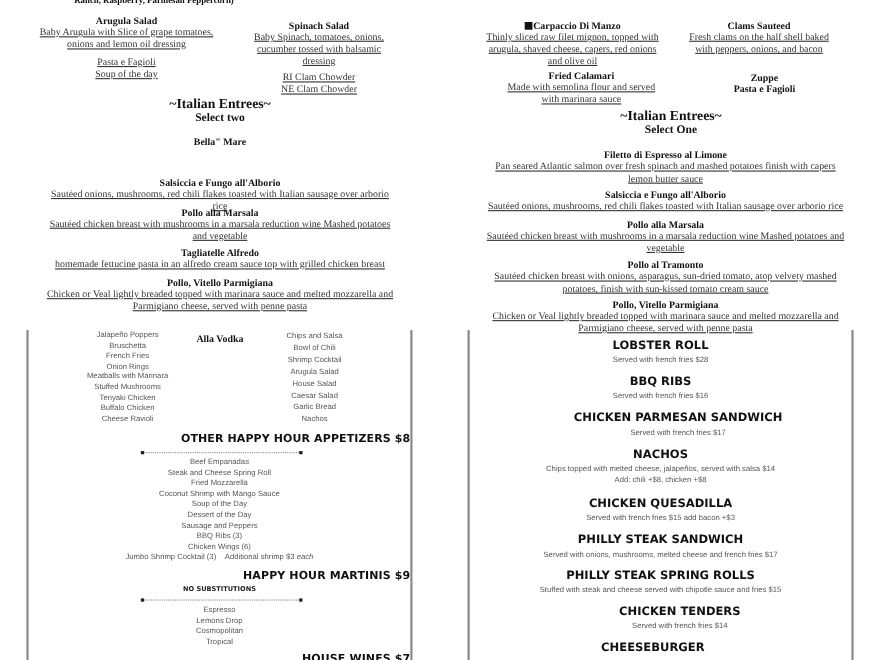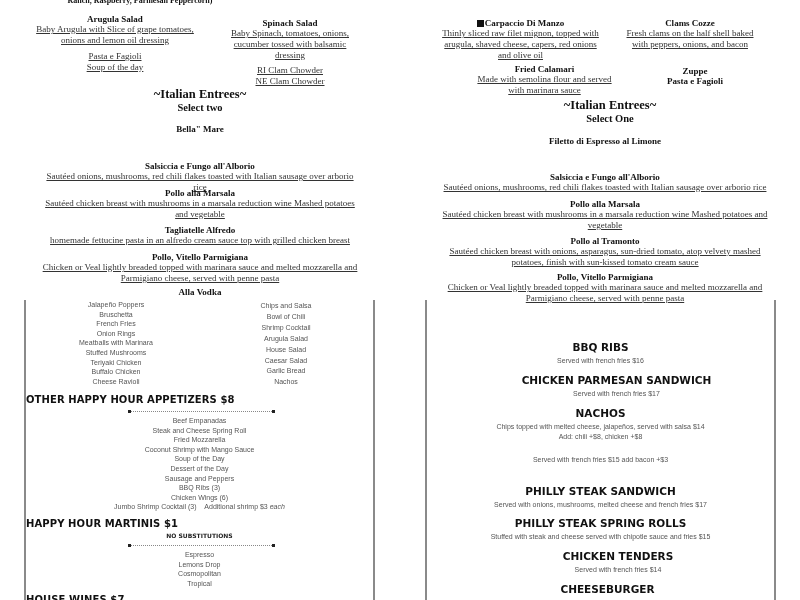--- a/index.html
+++ b/index.html
@@ -10,21 +10,21 @@
   }
   .abs { position:absolute; }
   .c { text-align:center; }
   .serif-title { font-family:"Liberation Serif", serif; font-weight:bold; font-size:9px; color:#111; }
   .serif-desc { font-family:"Liberation Serif", serif; font-size:9px; color:#333; line-height:11px;text-decoration:underline; }
   .sect-title { font-family:"Liberation Serif", serif; font-weight:bold; font-size:12.5px; color:#111; line-height:14px; }
   .sect-sub { font-family:"Liberation Serif", serif; font-weight:bold; font-size:10.5px; color:#111; line-height:13px; }
 
   .panel { position:absolute; top:300px; height:310px; border-left:2px solid #8a8a8a; border-right:2px solid #8a8a8a; }
   .sans-item { font-family:"Liberation Sans", sans-serif; font-size:7px; color:#555; line-height:9.6px; text-align:center; }
-  .sans-head { font-family:"DejaVu Sans", sans-serif; font-weight:bold; font-size:10px; color:#111; text-align:left; letter-spacing:0.1px; }
+  .sans-head { font-family:"DejaVu Sans", sans-serif; font-weight:bold; font-size:10px; color:#111; text-align:right; letter-spacing:0.1px; }
   .sans-note { font-family:"DejaVu Sans", sans-serif; font-weight:bold; font-size:6px; color:#222; text-align:center; }
   .divider { position:absolute; height:1px; border-top:1px dotted #888; }
   .divider::before, .divider::after { content:""; position:absolute; top:-2px; width:3px; height:3px; background:#222; }
   .divider::before { left:-1px; } .divider::after { right:-1px; }
   .r-head { font-family:"DejaVu Sans", sans-serif; font-weight:bold; font-size:10.5px; color:#111; text-align:center; }
   .r-desc { font-family:"Liberation Sans", sans-serif; font-size:7px; color:#555; text-align:center; }
   .square-icon { display:inline-block; width:7px; height:7px; background:#111; margin-right:1px; vertical-align:-0.5px; }
 </style>
 </head>
 <body>
@@ -66,48 +66,49 @@
   <div class="serif-desc">Sautéed chicken breast with mushrooms in a marsala reduction wine Mashed potatoes and vegetable</div>
 </div>
 <div class="abs c" style="left:40px; top:225px; width:320px;">
   <div class="serif-title">Tagliatelle Alfredo</div>
   <div class="serif-desc">homemade fettucine pasta in an alfredo cream sauce top with grilled chicken breast</div>
 </div>
 <div class="abs c" style="left:40px; top:252px; width:320px;">
   <div class="serif-title">Pollo, Vitello Parmigiana</div>
   <div class="serif-desc">Chicken or Veal lightly breaded topped with marinara sauce and melted mozzarella and Parmigiano cheese, served with penne pasta</div>
 </div>
-<div class="abs c" style="left:40px; top:287px; width:320px;">
+<div class="abs c" style="left:40px; top:303px; width:320px;">
   <div class="serif-title">Alla Vodka</div>
 </div>
 
 <div class="abs c" style="left:438px; top:18px; width:165px;">
   <div class="serif-title"><span class="square-icon"></span><span>Carpaccio Di Manzo</span></div>
   <div class="serif-desc">Thinly sliced raw filet mignon, topped with arugula, shaved cheese, capers, red onions and olive oil</div>
 </div>
 <div class="abs c" style="left:625px; top:18px; width:130px;">
-  <div class="serif-title">Clams Cozze</div>
+  <div class="serif-title">Clams Sauteed</div>
   <div class="serif-desc">Fresh clams on the half shell baked with peppers, onions, and bacon</div>
 </div>
-<div class="abs c" style="left:472px; top:64px; width:145px;">
+<div class="abs c" style="left:456px; top:64px; width:145px;">
   <div class="serif-title">Fried Calamari</div>
   <div class="serif-desc">Made with semolina flour and served with marinara sauce</div>
 </div>
 <div class="abs c" style="left:650px; top:66px; width:90px;">
   <div class="serif-title">Zuppe</div>
   <div class="serif-title">Pasta e Fagioli</div>
 </div>
 
 <div class="abs c" style="left:510px; top:98px; width:200px;">
   <div class="sect-title">~Italian Entrees~</div>
   <div class="sect-sub">Select One</div>
 </div>
 
 <div class="abs c" style="left:440px; top:136px; width:330px;">
   <div class="serif-title">Filetto di Espresso al Limone</div>
+  <div class="serif-desc">Pan seared Atlantic salmon over fresh spinach and mashed potatoes finish with capers lemon butter sauce</div>
 </div>
 <div class="abs c" style="left:440px; top:172px; width:330px;">
   <div class="serif-title">Salsiccia e Fungo all'Alborio</div>
   <div class="serif-desc">Sautéed onions, mushrooms, red chili flakes toasted with Italian sausage over arborio rice</div>
 </div>
 <div class="abs c" style="left:440px; top:199px; width:330px;">
   <div class="serif-title">Pollo alla Marsala</div>
   <div class="serif-desc">Sautéed chicken breast with mushrooms in a marsala reduction wine Mashed potatoes and vegetable</div>
 </div>
 <div class="abs c" style="left:440px; top:236px; width:330px;">
@@ -152,57 +153,62 @@
     <div>Soup of the Day</div>
     <div>Dessert of the Day</div>
     <div>Sausage and Peppers</div>
     <div>BBQ Ribs (3)</div>
     <div>Chicken Wings (6)</div>
     <div>
       <span>Jumbo Shrimp Cocktail (3)</span>&nbsp;&nbsp;&nbsp;&nbsp;<span>Additional shrimp $3</span> <i>each</i>
     </div>
   </div>
 
-  <div class="abs sans-head" style="left:0; top:218px; width:347px;">HAPPY HOUR MARTINIS $1</div>
+  <div class="abs sans-head" style="left:0; top:218px; width:347px;">HAPPY HOUR MARTINIS $9</div>
   <div class="abs sans-note" style="left:0; top:232px; width:347px;">NO SUBSTITUTIONS</div>
   <div class="divider" style="left:103px; top:245px; width:145px;"></div>
   <div class="abs sans-item" style="left:0; top:250px; width:347px;">
     <div>Espresso</div>
     <div>Lemons Drop</div>
     <div>Cosmopolitan</div>
     <div>Tropical</div>
   </div>
   <div class="abs sans-head" style="left:0; top:294px; width:347px;">HOUSE WINES $7</div>
 </div>
 
 <div class="panel" style="left:425px; width:347px;">
+  <div class="abs" style="left:0; top:8px; width:347px;">
+    <div class="r-head">LOBSTER ROLL</div>
+    <div class="r-desc" style="margin-top:4px;">Served with french fries $28</div>
+  </div>
   <div class="abs" style="left:0; top:41px; width:347px;">
     <div class="r-head">BBQ RIBS</div>
     <div class="r-desc" style="margin-top:4px;">Served with french fries $16</div>
   </div>
   <div class="abs" style="left:0; top:74px; width:379px;">
     <div class="r-head">CHICKEN PARMESAN SANDWICH</div>
     <div class="r-desc" style="margin-top:4px;">Served with french fries $17</div>
   </div>
   <div class="abs" style="left:0; top:107px; width:347px;">
     <div class="r-head">NACHOS</div>
     <div class="r-desc" style="margin-top:4px;">Chips topped with melted cheese, jalapeños, served with salsa $14</div>
     <div class="r-desc" style="margin-top:3px;">Add: chili +$8, chicken +$8</div>
   </div>
   <div class="abs" style="left:0; top:152px; width:347px;">
+    <div class="r-head">CHICKEN QUESADILLA</div>
     <div class="r-desc" style="margin-top:4px;">Served with french fries $15 add bacon +$3</div>
   </div>
   <div class="abs" style="left:0; top:185px; width:347px;">
     <div class="r-head">PHILLY STEAK SANDWICH</div>
     <div class="r-desc" style="margin-top:4px;">Served with onions, mushrooms, melted cheese and french fries $17</div>
   </div>
   <div class="abs" style="left:0; top:217px; width:347px;">
     <div class="r-head">PHILLY STEAK SPRING ROLLS</div>
     <div class="r-desc" style="margin-top:4px;">Stuffed with steak and cheese served with chipotle sauce and fries $15</div>
   </div>
   <div class="abs" style="left:0; top:250px; width:382px;">
     <div class="r-head">CHICKEN TENDERS</div>
     <div class="r-desc" style="margin-top:4px;">Served with french fries $14</div>
   </div>
-  <div class="abs" style="left:16px; top:283px; width:329px;">
+  <div class="abs" style="left:2px; top:283px; width:329px;">
     <div class="r-head">CHEESEBURGER</div>
   </div>
 </div>
 
 </body></html>

